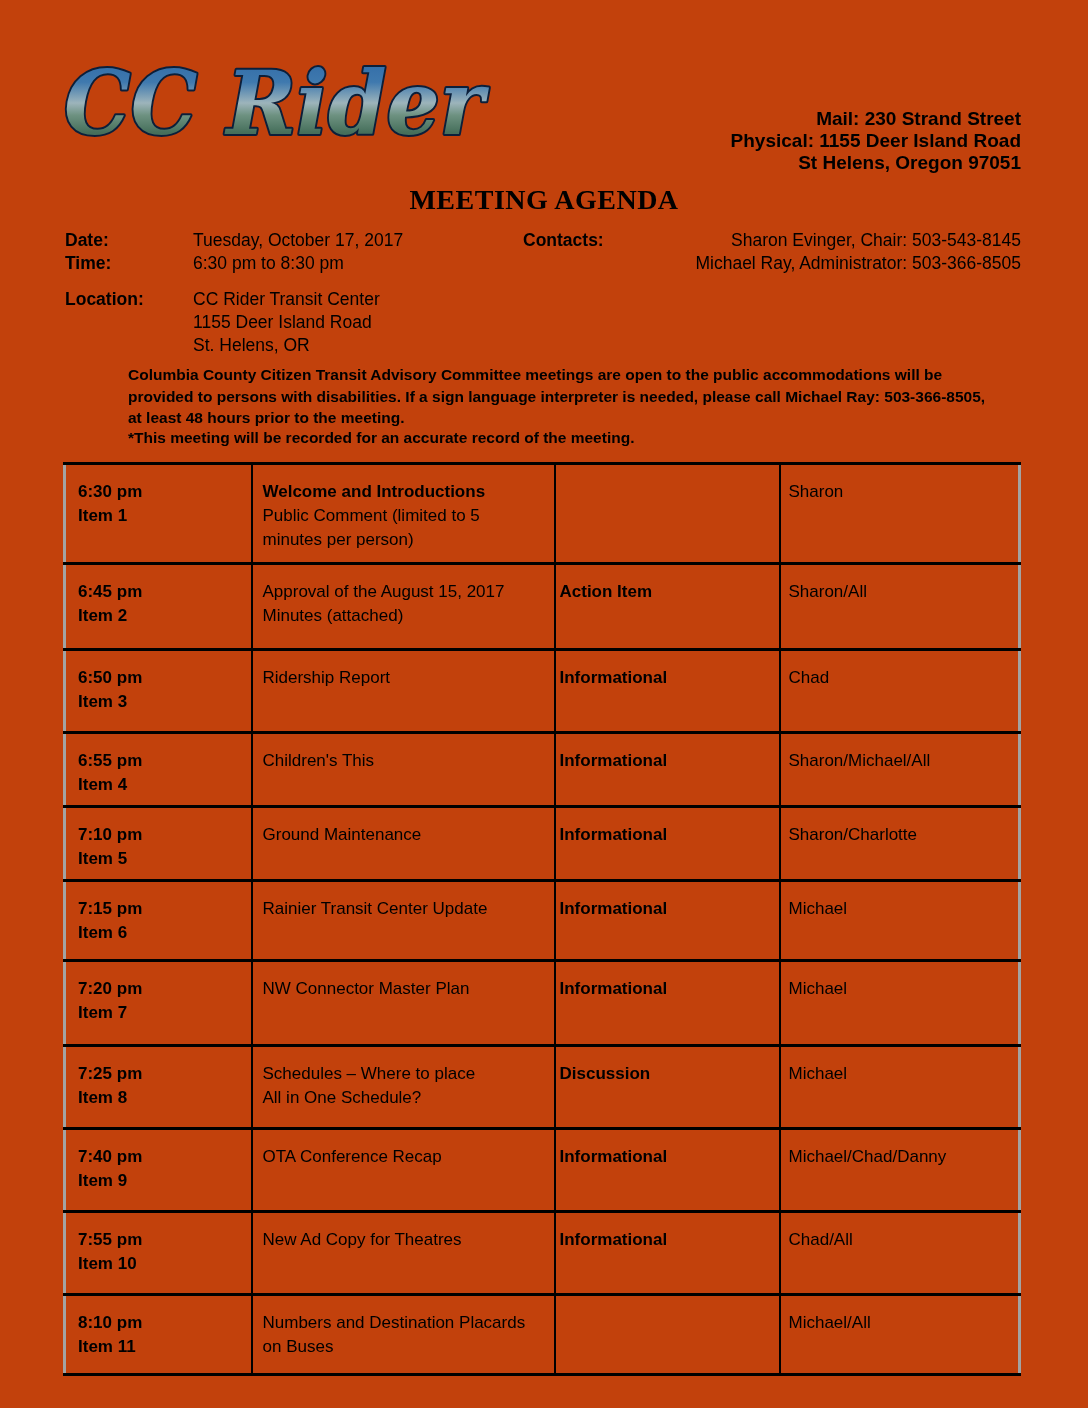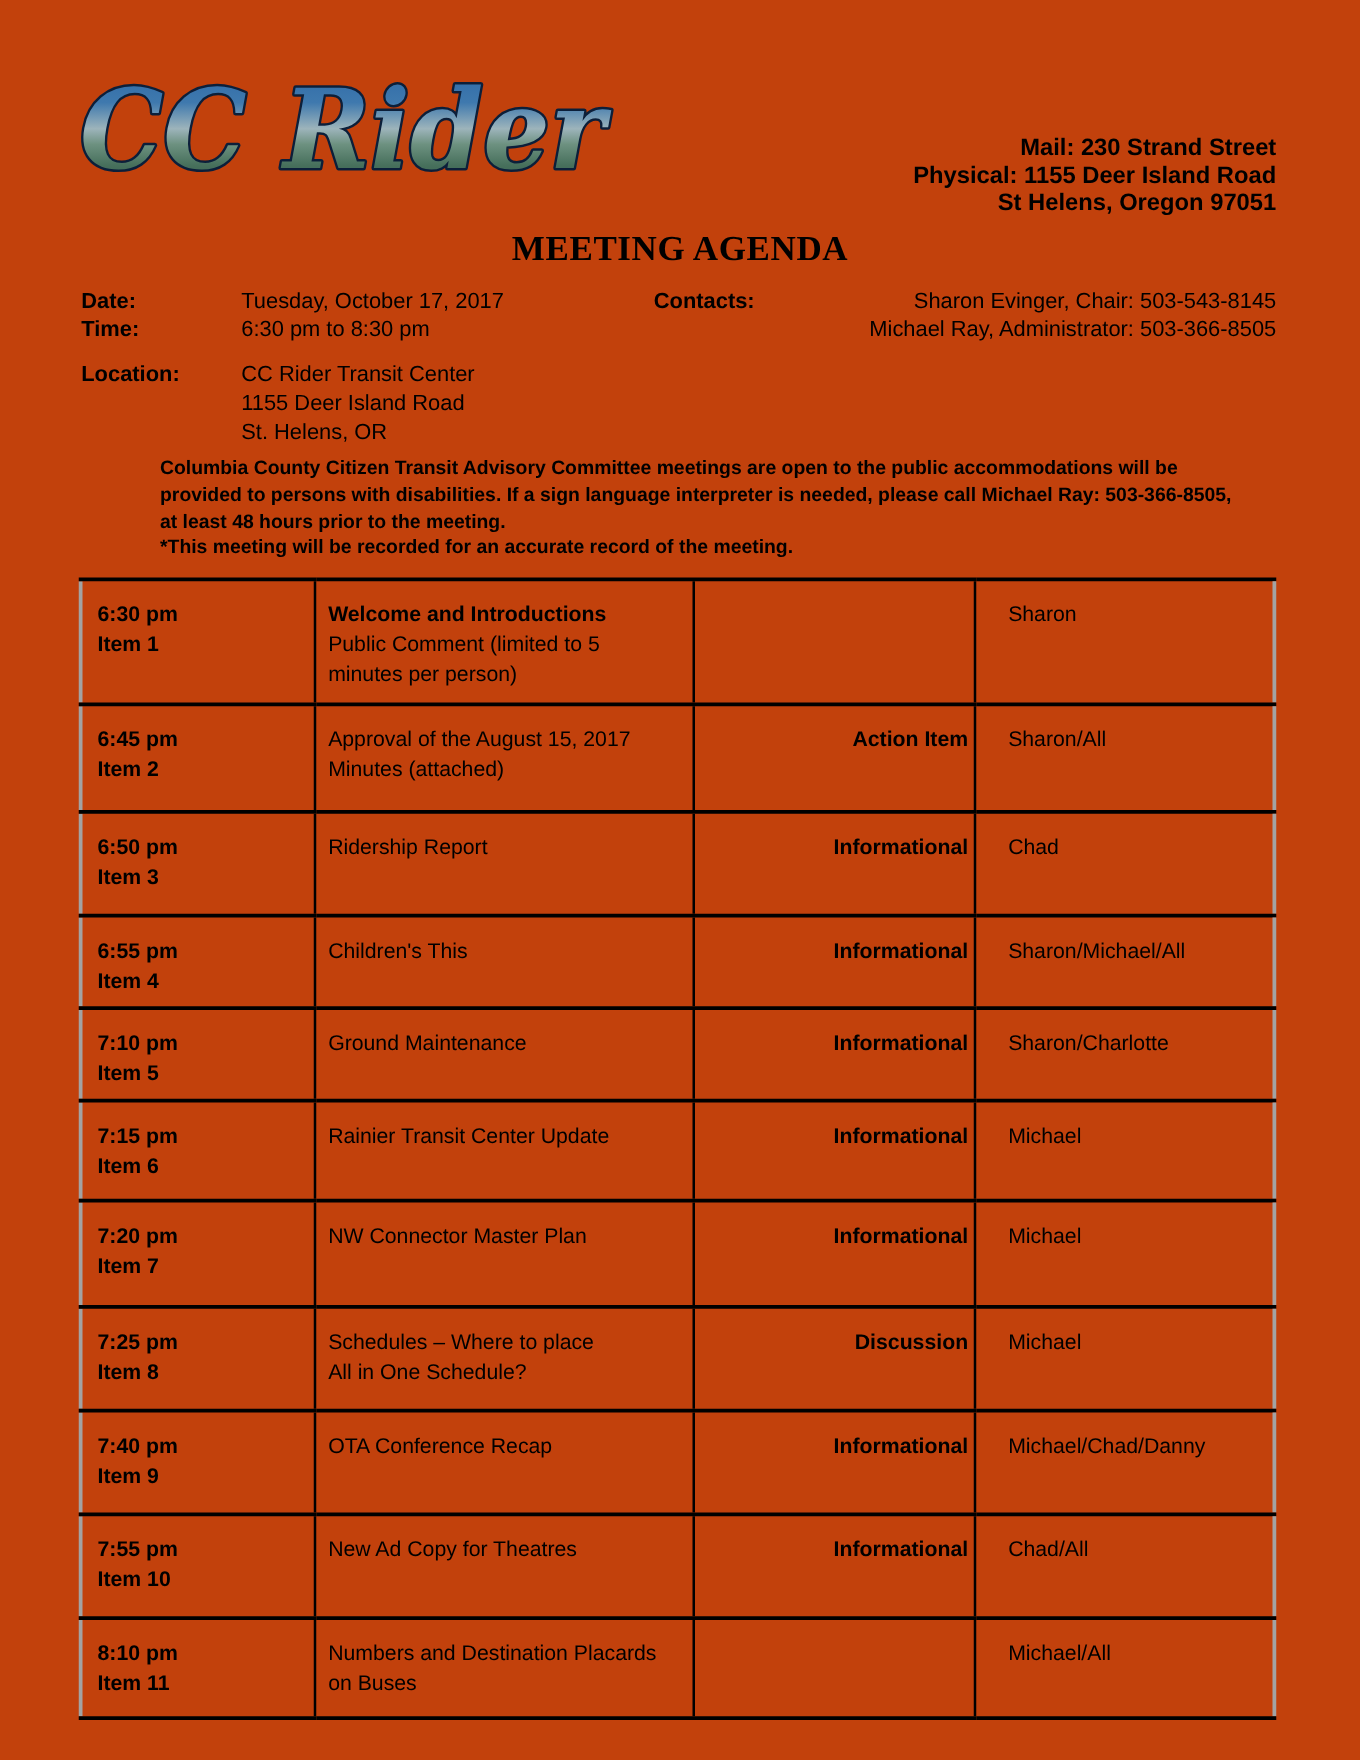--- a/index.html
+++ b/index.html
@@ -36,22 +36,22 @@
   
   #para      { left:128px; top:364px; width:900px; font-weight:bold; font-size:15.5px; line-height:21.5px; white-space:pre-line; }
   #recording { left:128px; top:429px; font-weight:bold; font-size:15.5px; }
 
   
   #agenda { position:absolute; left:63px; top:462px; width:955px;
             border-collapse:collapse; table-layout:fixed; font-size:17px; border:3px solid #a3a3a3; }
   #agenda td { border:2px solid #000; border-top-width:3px; border-bottom-width:3px;
                vertical-align:top; padding:15px 8px 8px 12px; line-height:24px; overflow:hidden; }
   #agenda td.c2 { padding-left:10px; }
-  #agenda td.c3 { text-align:right; font-weight:bold; padding-left:4px; padding-right:4px; }
-  #agenda td.c4 { padding-left:26px; }
+  #agenda td.c3 { text-align:left; font-weight:bold; padding-left:4px; padding-right:4px; }
+  #agenda td.c4 { padding-left:8px; }
   .topic { white-space:pre-line; }
   #agenda tr:nth-child(1)  { height:100px; }
   #agenda tr:nth-child(2)  { height:86px; }
   #agenda tr:nth-child(3)  { height:83px; }
   #agenda tr:nth-child(4)  { height:70px; }
   #agenda tr:nth-child(5)  { height:67px; }
   #agenda tr:nth-child(6)  { height:80px; }
   #agenda tr:nth-child(7)  { height:85px; }
   #agenda tr:nth-child(8)  { height:83px; }
   #agenda tr:nth-child(9)  { height:83px; }

